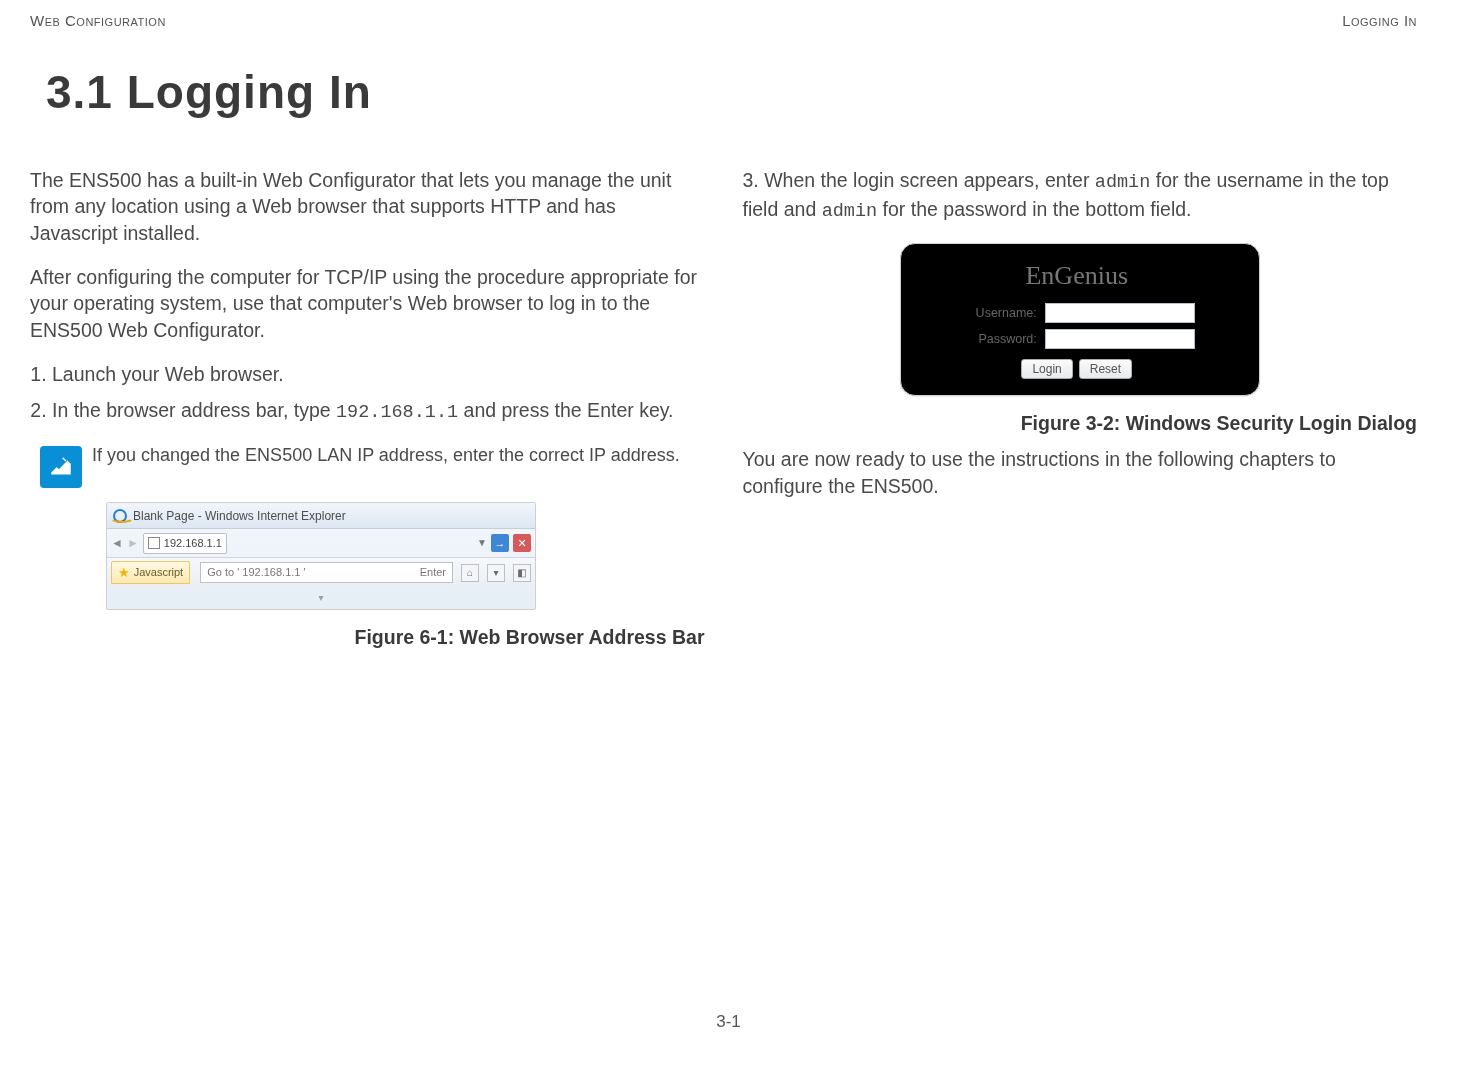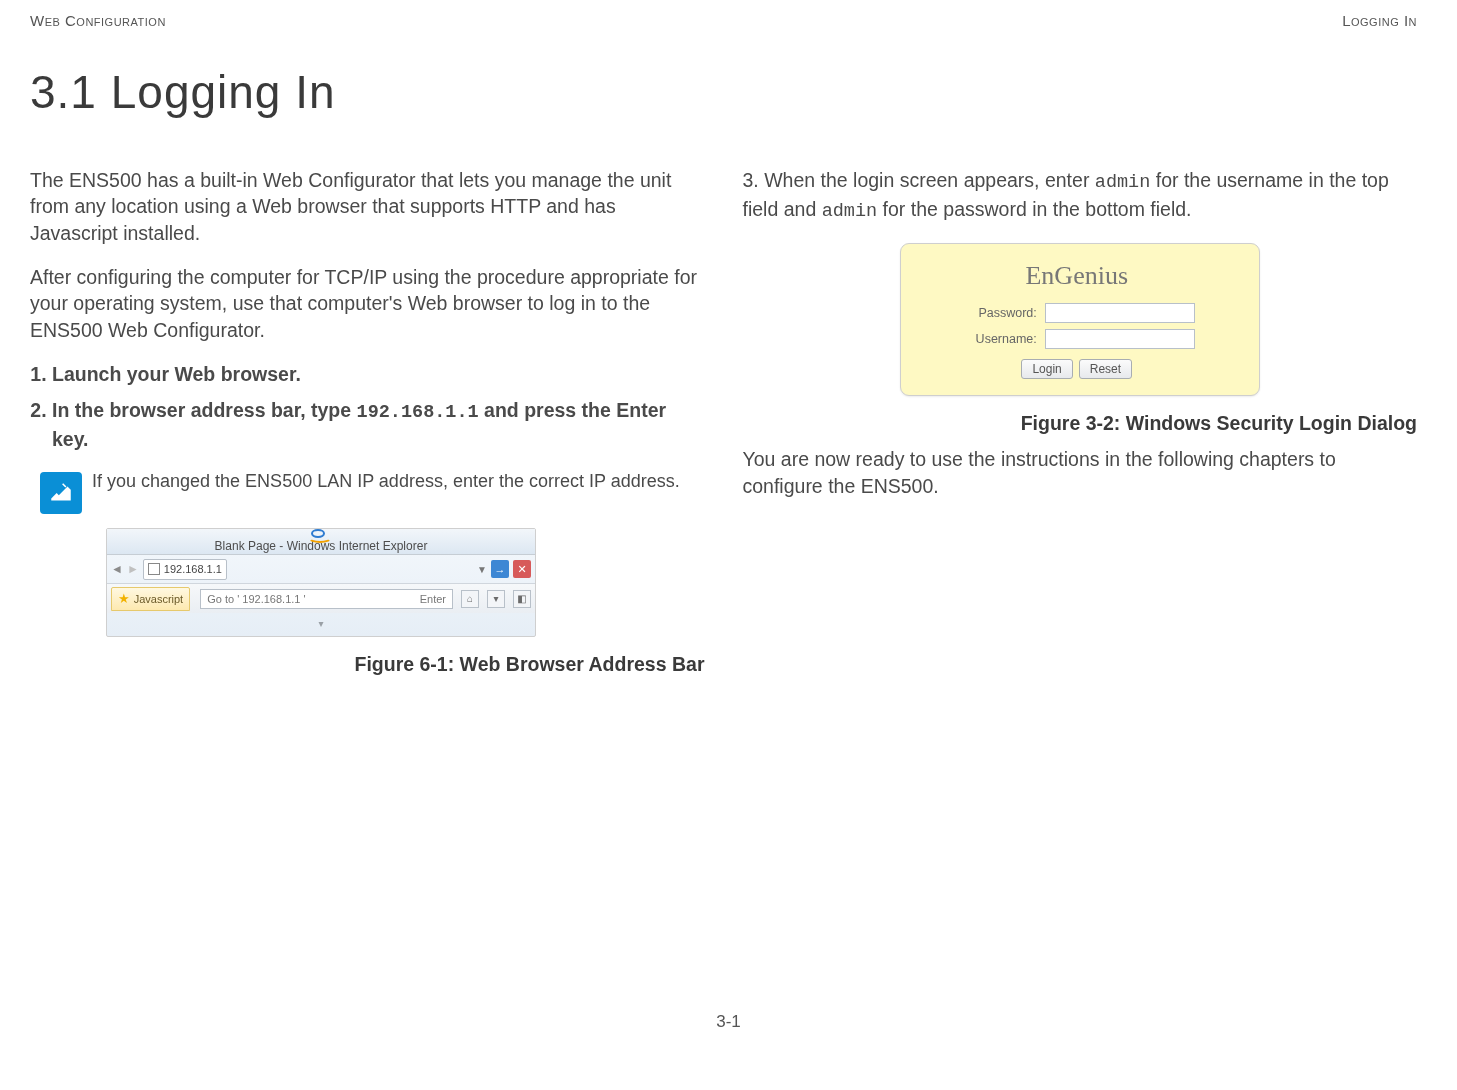--- a/index.html
+++ b/index.html
@@ -1,48 +1,48 @@
 <!DOCTYPE html>
 <html><head>
 <meta charset="utf-8">
 <style>
   * { box-sizing: border-box; }
   body { margin: 0; padding: 0; font-family: Arial, Helvetica, sans-serif; color: #4a4a4a; background: #fff; }
   .page { width: 1457px; height: 1046px; position: relative; padding: 20px 40px 40px 30px; }
   .hdr-left { position: absolute; left: 30px; top: 12px; font-size: 15px; font-variant: small-caps; letter-spacing: 0.5px; color: #555; }
   .hdr-right { position: absolute; right: 40px; top: 12px; font-size: 15px; font-variant: small-caps; letter-spacing: 0.5px; color: #555; }
-  .title { font-family: Verdana, Arial, sans-serif; font-size: 46px; font-weight: normal; color: #3a3a3a; margin-top: 45px; margin-bottom: 48px; letter-spacing: 1px; }
+  .title { font-family: Verdana, Arial, sans-serif; font-size: 46px; font-weight: bold; color: #3a3a3a; margin-top: 45px; margin-bottom: 48px; letter-spacing: 1px; margin-left: 16px; }
   .cols { display: flex; gap: 38px; }
   .col { flex: 1; font-size: 19.5px; line-height: 1.35; }
   .col p { margin: 0 0 18px 0; }
   code { font-family: "Courier New", monospace; font-size: 18.5px; }
   ol { margin: 0 0 18px 22px; padding: 0; }
-  ol li { margin-bottom: 10px; font-weight: bold; }
+  ol li { margin-bottom: 10px; }
   .note { display: flex; align-items: flex-start; gap: 10px; margin: 8px 0 14px 10px; }
   .note-icon { width: 42px; height: 42px; background: #0a8fd6; border-radius: 4px; display:flex; align-items:center; justify-content:center; flex-shrink:0; margin-top:2px; }
   .note-title { font-weight: bold; font-size: 20px; color: #3a3a3a; margin-bottom: 2px; }
   .note-body { font-size: 18px; color: #4a4a4a; line-height:1.3; }
 
   .fig-addr { margin: 6px 0 10px 76px; width: 430px; border: 1px solid #cfcfcf; background: linear-gradient(#f4f8fc,#e6eef6); border-radius: 2px; font-size: 12px; }
-  .fig-addr-top { display:flex; align-items:center; height:26px; background: linear-gradient(#f2f6fa,#dce7f2); border-bottom:1px solid #c6cdd4; padding:0 6px; color:#4d4d4d;flex-direction:column; }
+  .fig-addr-top { display:flex; align-items:center; height:26px; background: linear-gradient(#f2f6fa,#dce7f2); border-bottom:1px solid #c6cdd4; padding:0 6px; color:#4d4d4d; }
   .ie-e { width:14px; height:14px; border:2px solid #2e7bd0; border-radius:50%; margin-right:6px; position:relative; }
   .ie-e:after{content:"";position:absolute;width:20px;height:6px;border:2px solid #f2a100;border-color:transparent transparent #f2a100 transparent;border-radius:50%;top:2px;left:-5px;}
   .fig-addr-mid { display:flex; align-items:center; height:28px; padding:0 4px; gap:4px; }
   .url-pill { background:#fff; border:1px solid #b8c0c9; border-radius:2px; padding:2px 4px; display:flex; align-items:center; gap:4px; font-size:11px; color:#444; }
   .go-arrow { width:18px; height:18px; background:#3d87d4; display:flex; align-items:center; justify-content:center; color:#fff; border-radius:2px; font-size:11px; }
   .x-btn { width:18px; height:18px; background:#d75a5a; display:flex; align-items:center; justify-content:center; color:#fff; border-radius:2px; font-size:11px; }
   .fig-addr-row2 { display:flex; align-items:center; height:30px; padding:0 4px; gap:4px; background:linear-gradient(#f6f8fa,#eaeef3); border-top:1px solid #d0d6dd;}
   .fav-tab { background:linear-gradient(#fff8e1,#fde9b0); border:1px solid #e6c96c; border-radius:2px 2px 0 0; padding:2px 6px; display:flex; align-items:center; gap:4px; font-size:11px; color:#6b5a29; }
   .star { color:#f2b200; font-size:13px; }
   .enter-bar { flex:1; background:#fff; border:1px solid #b8c0c9; margin-left:6px; display:flex; align-items:center; justify-content:space-between; padding:2px 6px; font-size:11px; color:#777; }
   .home-btn { width:18px; height:18px; border:1px solid #b8c0c9; background:#f3f5f8; margin-left:4px; display:flex; align-items:center; justify-content:center; font-size:10px; color:#6a6a6a; }
 
   .fig-caption { text-align: right; font-weight: bold; font-size: 19.5px; margin-top: 14px; margin-bottom: 10px; color: #3a3a3a; }
 
-  .login-box { margin: 10px auto 0 auto; width: 360px; border:1px solid #cfcfcf; border-radius:9px; background:#fef9c3; padding:14px 18px 16px 12px; box-shadow:0 1px 2px rgba(0,0,0,0.08);}
+  .login-box { margin: 10px auto 0 auto; width: 360px; border:1px solid #cfcfcf; border-radius:15px; background:#000000; padding:14px 18px 16px 12px; box-shadow:0 1px 2px rgba(0,0,0,0.08);}
   .login-title { text-align:center; font-size:26px; color:#777; margin-bottom:10px; font-family: Georgia, serif; }
   .login-row { display:flex; align-items:center; justify-content:center; gap:8px; margin:6px 0; }
   .login-row label { width:78px; text-align:right; font-size:12.5px; color:#666; }
   .login-row input { width:150px; height:20px; border:1px solid #b8c0c9; }
   .login-btns { display:flex; justify-content:center; gap:6px; margin-top:10px; }
   .login-btns button { font-size:12px; padding:2px 10px; border:1px solid #a8adb2; background:linear-gradient(#fbfbfb,#e7e9ec); border-radius:3px; color:#555; }
 
   .page-num { position:absolute; bottom:14px; left:50%; transform:translateX(-50%); font-size:17px; color:#555;}
 </style>
 </head>
@@ -119,26 +119,26 @@
     </div>
 
     <div class="col">
       <p>
         <span>3. When the login screen appears, enter </span><code>admin</code><span> for the username in the top field and </span><code>admin</code><span> for the password in the bottom field.</span>
       </p>
 
       <div class="login-box">
         <div class="login-title">EnGenius</div>
         <div class="login-row">
+          <label>Username:</label>
+          <input type="text" style="">
+        </div>
+        <div class="login-row">
           <label>Password:</label>
           <input type="password" style="">
-        </div>
-        <div class="login-row">
-          <label>Username:</label>
-          <input type="text" style="">
         </div>
         <div class="login-btns">
           <button>Login</button>
           <button>Reset</button>
         </div>
       </div>
 
       <div class="fig-caption">Figure 3-2: Windows Security Login Dialog</div>
 
       <p>You are now ready to use the instructions in the following chapters to configure the ENS500.</p>

